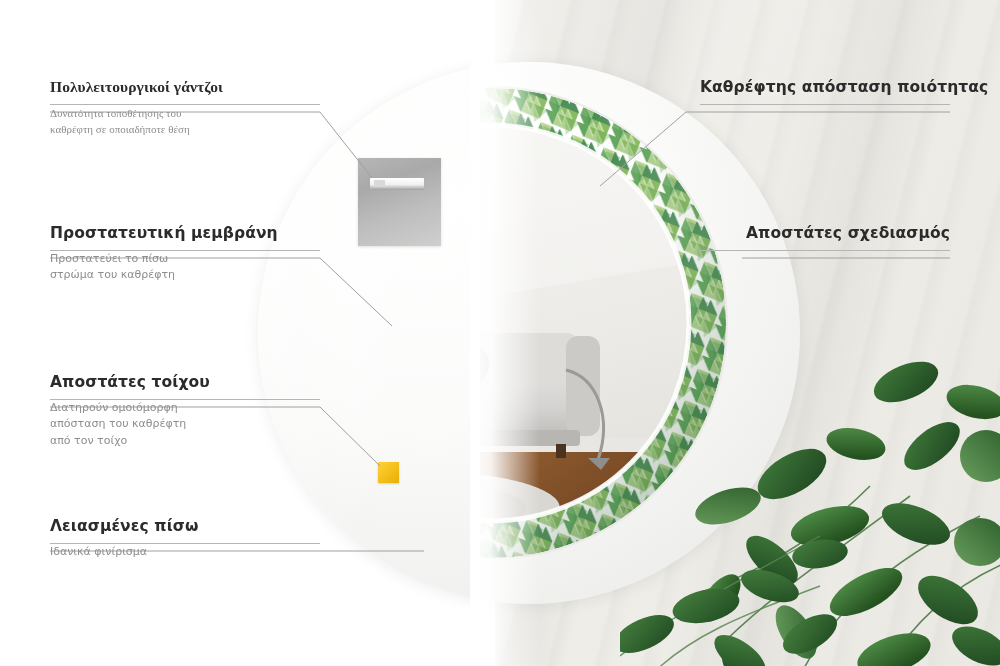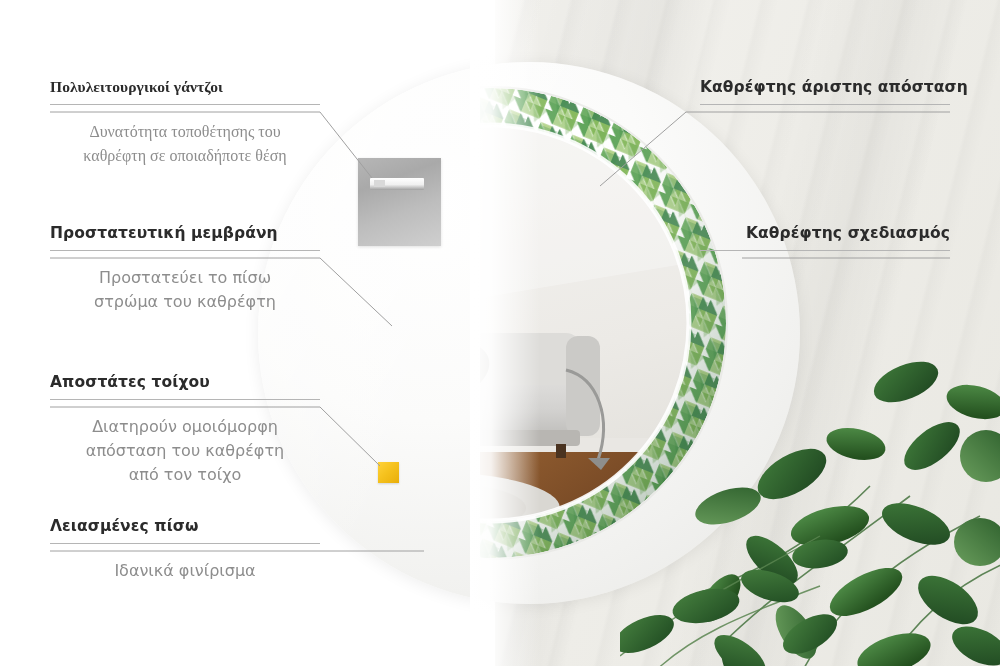--- a/index.html
+++ b/index.html
@@ -76,21 +76,21 @@
   }
 
   
   .callout{position:absolute;z-index:9;}
   .callout .title{
     font-size:15.5px;font-weight:bold;color:#2b2b2b;letter-spacing:.1px;
     white-space:nowrap;margin:0 0 7px 0;line-height:1.2;
   }
   .callout .rule{height:1px;background:#b5b5b5;width:100%;}
   .callout .desc{
-    font-size:16px;color:#8d8d8d;line-height:1.52;margin-top:15px;white-space:pre-line;text-align:center;
+    font-size:11px;color:#8d8d8d;line-height:1.52;margin-top:0;white-space:pre-line;
   }
   .left-callout{left:50px;width:270px;text-align:left;}
   .right-callout{width:250px;text-align:right;}
 
   
   .connectors{position:absolute;left:0;top:0;width:1000px;height:666px;z-index:8;pointer-events:none;}
 </style>
 </head>
 <body>
 
@@ -329,22 +329,22 @@
 στρώμα του καθρέφτη</div>
   </div>
 
   <div class="callout left-callout" style="left:50px;top:517px;">
     <div class="title">Λειασμένες πίσω</div>
     <div class="rule"></div>
     <div class="desc">Ιδανικά φινίρισμα</div>
   </div>
 
   <div class="callout right-callout" style="left:700px;top:78px;width:250px;">
-    <div class="title">Καθρέφτης άριστης απόσταση</div>
+    <div class="title">Καθρέφτης απόσταση ποιότητας</div>
     <div class="rule"></div>
   </div>
 
   <div class="callout right-callout" style="left:700px;top:224px;width:250px;">
-    <div class="title">Καθρέφτης σχεδιασμός</div>
+    <div class="title">Αποστάτες σχεδιασμός</div>
     <div class="rule"></div>
   </div>
 
 </div>
 
 </body></html>

